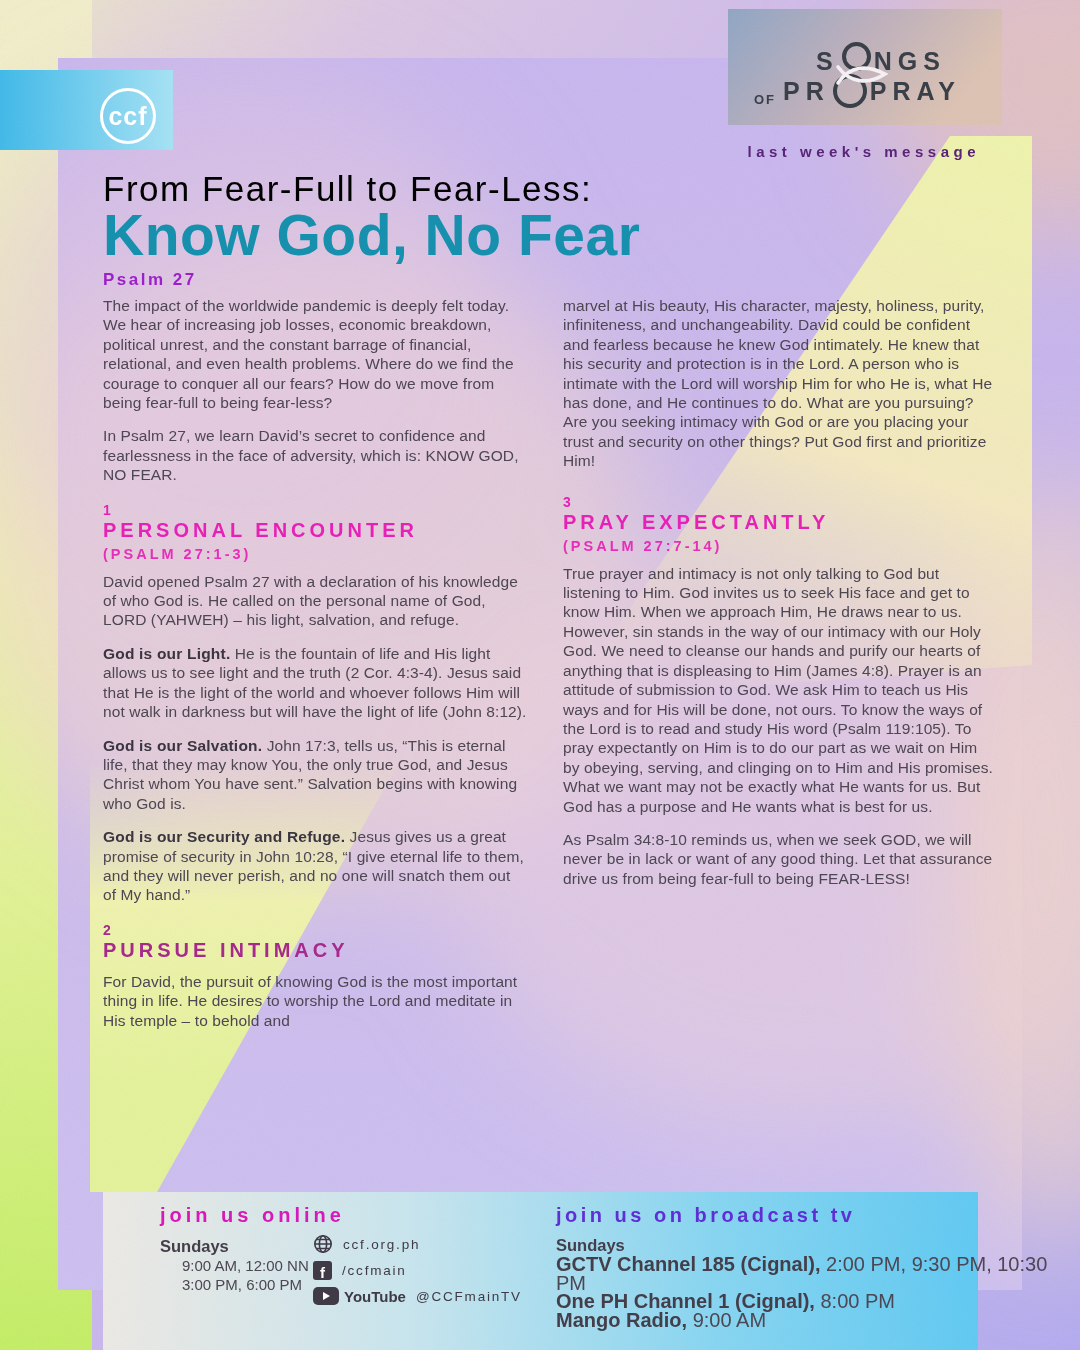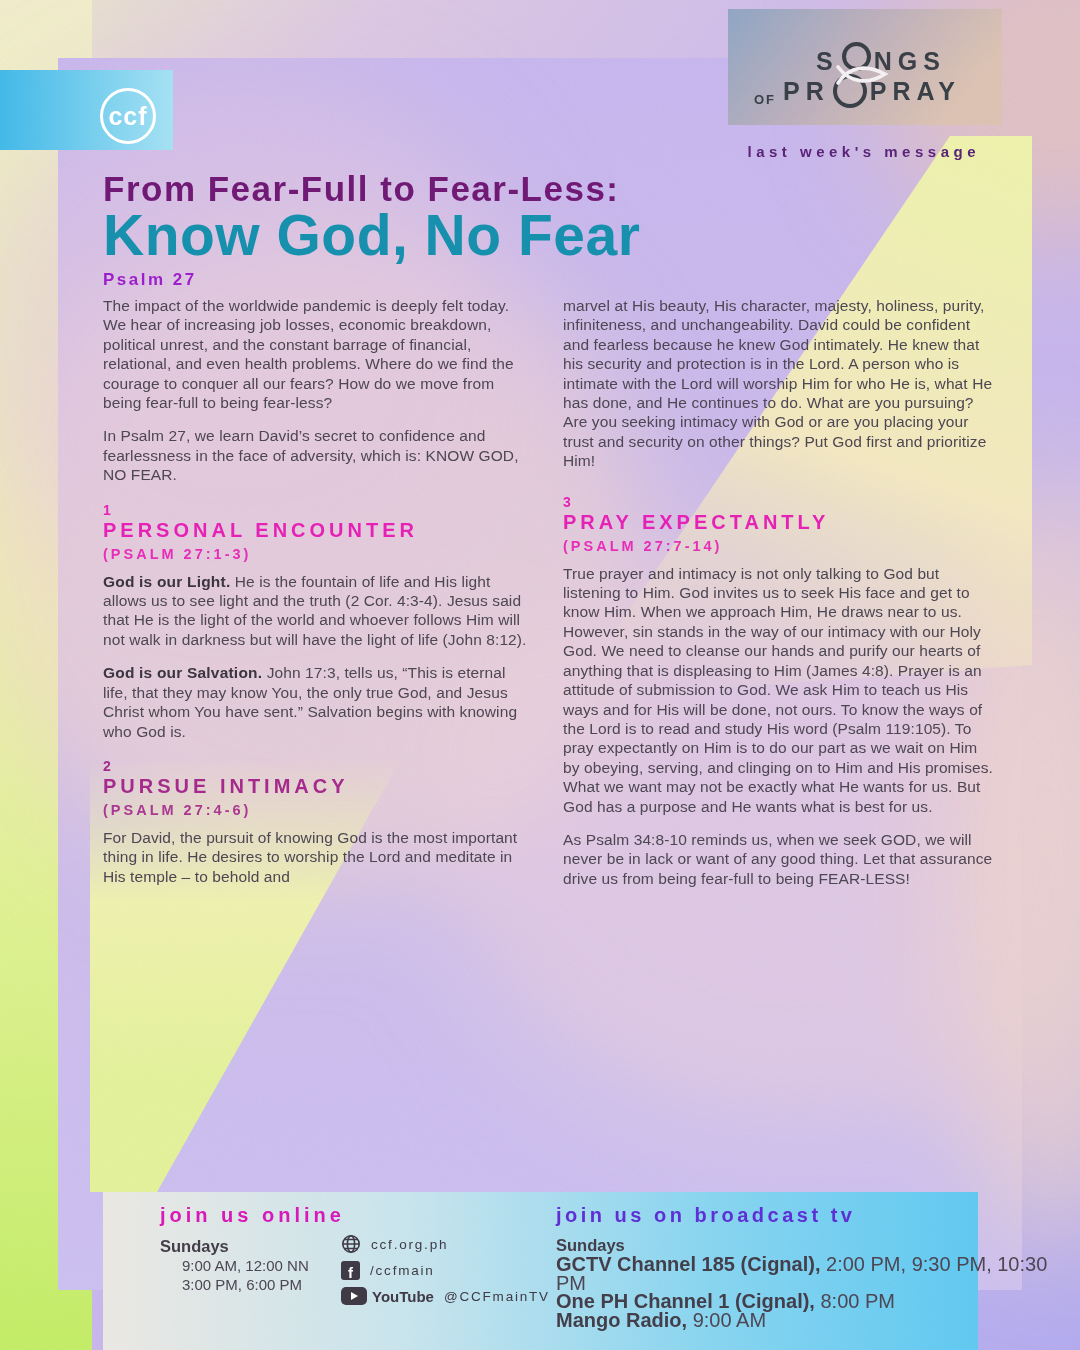--- a/index.html
+++ b/index.html
@@ -19,21 +19,21 @@
   .sl-of{font-size:13px;letter-spacing:2px;margin:8px 7px 0 0;font-weight:bold;}
   .ring{display:inline-block;border:4px solid #3A4048;border-radius:50%;box-sizing:border-box;}
   .ring1{width:29px;height:29px;margin:0 3px;position:relative;top:-7px;}
   .ring2{width:34px;height:34px;margin:0 3px;position:relative;top:-5px;}
   .fish{position:absolute;left:106px;top:52px;}
   .tagline{position:absolute;left:560px;top:143px;width:420px;text-align:right;
     font-size:15px;font-weight:bold;letter-spacing:4.5px;color:#5A2478;}
 
   
   .title-block{position:absolute;left:103px;top:170px;}
-  .kicker{font-size:35px;line-height:37px;font-weight:bold;letter-spacing:1.5px;color:#701a75;}
+  .kicker{font-size:35px;line-height:37px;font-weight:normal;letter-spacing:1.5px;color:#000000;}
   .main-title{font-size:57px;line-height:56px;font-weight:bold;letter-spacing:0.5px;color:#1790AE;}
   .scripture{margin-top:7px;font-size:17px;font-weight:bold;letter-spacing:2.5px;color:#9C1FC9;}
 
   
   .col{position:absolute;top:296px;color:#4D4653;}
   .col-left{left:103px;width:424px;}
   .col-right{left:563px;width:430px;}
   .col p{margin:0 0 14px;font-size:15.5px;line-height:19.4px;letter-spacing:0.1px;}
   .col b{color:#3A3540;letter-spacing:0.2px;}
   .sec{margin:17px 0 10px;}
@@ -46,21 +46,21 @@
 
   
   .f-online{position:absolute;left:160px;top:1204px;}
   .f-links{position:absolute;left:313px;top:1234px;}
   .f-tv{position:absolute;left:556px;top:1204px;}
   .f-head{font-size:20px;font-weight:bold;letter-spacing:4px;}
   .f-head-online{color:#D818B8;}
   .f-head-tv{color:#5E2FD4;letter-spacing:3.5px;}
   .f-day{margin-top:10px;font-size:16.5px;font-weight:bold;color:#443E4A;}
   .f-time{font-size:15px;line-height:19px;color:#4D4653;margin-left:22px;}
-  .f-row{display:flex;align-items:center;margin-bottom:7px;color:#3F3A45;margin-left:28px;}
+  .f-row{display:flex;align-items:center;margin-bottom:7px;color:#3F3A45;}
   .f-row .txt{font-size:13.5px;letter-spacing:1.8px;margin-left:10px;color:#3F3A45;}
   .fb-sq{width:19px;height:19px;border-radius:3px;background:#3F3A45;color:#fff;
     display:flex;align-items:flex-end;justify-content:center;font-weight:bold;font-size:15px;line-height:15px;overflow:hidden;}
   .yt-badge{width:26px;height:18px;border-radius:5px;background:#3F3A45;display:flex;align-items:center;justify-content:center;}
   .yt-word{font-size:15px;font-weight:bold;margin-left:5px;letter-spacing:0px;}
   .tv-row{font-size:20px;line-height:18.5px;color:#4D4653;}
   .tv-row b{color:#443E4A;}
 </style>
 </head>
 <body>
@@ -175,27 +175,28 @@
   <div class="col col-left">
     <p>The impact of the worldwide pandemic is deeply felt today. We hear of increasing job losses, economic breakdown, political unrest, and the constant barrage of financial, relational, and even health problems. Where do we find the courage to conquer all our fears? How do we move from being fear-full to being fear-less?</p>
     <p>In Psalm 27, we learn David’s secret to confidence and fearlessness in the face of adversity, which is: KNOW GOD, NO FEAR.</p>
 
     <div class="sec sec-pink">
       <div class="num">1</div>
       <div class="t">PERSONAL ENCOUNTER</div>
       <div class="r">(PSALM 27:1-3)</div>
     </div>
 
+    <p>David opened Psalm 27 with a declaration of his knowledge of who God is. He called on the personal name of God, LORD (YAHWEH) – his light, salvation, and refuge.</p>
     <p><b>God is our Light.</b> <span>He is the fountain of life and His light allows us to see light and the truth (2 Cor. 4:3-4). Jesus said that He is the light of the world and whoever follows Him will not walk in darkness but will have the light of life (John 8:12).</span></p>
     <p><b>God is our Salvation.</b> <span>John 17:3, tells us, “This is eternal life, that they may know You, the only true God, and Jesus Christ whom You have sent.” Salvation begins with knowing who God is.</span></p>
+    <p><b>God is our Security and Refuge.</b> <span>Jesus gives us a great promise of security in John 10:28, “I give eternal life to them, and they will never perish, and no one will snatch them out of My hand.”</span></p>
 
     <div class="sec sec-plum">
       <div class="num">2</div>
       <div class="t">PURSUE INTIMACY</div>
-      <div class="r">(PSALM 27:4-6)</div>
     </div>
 
     <p>For David, the pursuit of knowing God is the most important thing in life. He desires to worship the Lord and meditate in His temple – to behold and</p>
   </div>
 
   <div class="col col-right">
     <p>marvel at His beauty, His character, majesty, holiness, purity, infiniteness, and unchangeability. David could be confident and fearless because he knew God intimately. He knew that his security and protection is in the Lord. A person who is intimate with the Lord will worship Him for who He is, what He has done, and He continues to do. What are you pursuing? Are you seeking intimacy with God or are you placing your trust and security on other things? Put God first and prioritize Him!</p>
 
     <div class="sec sec-pink" style="margin-top:23px;">
       <div class="num">3</div>

